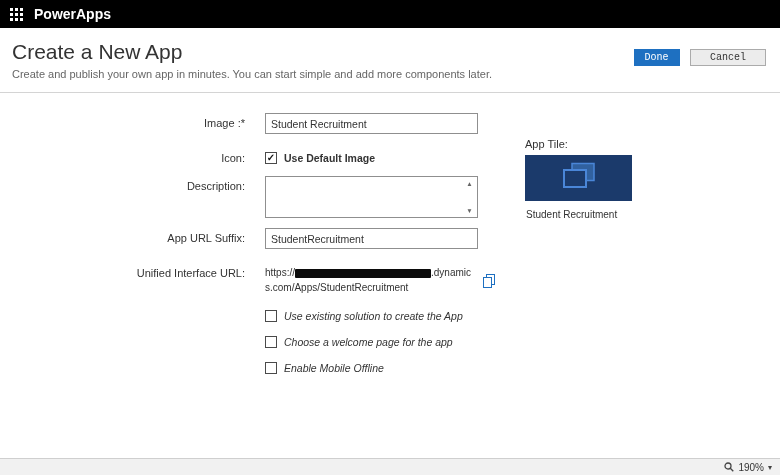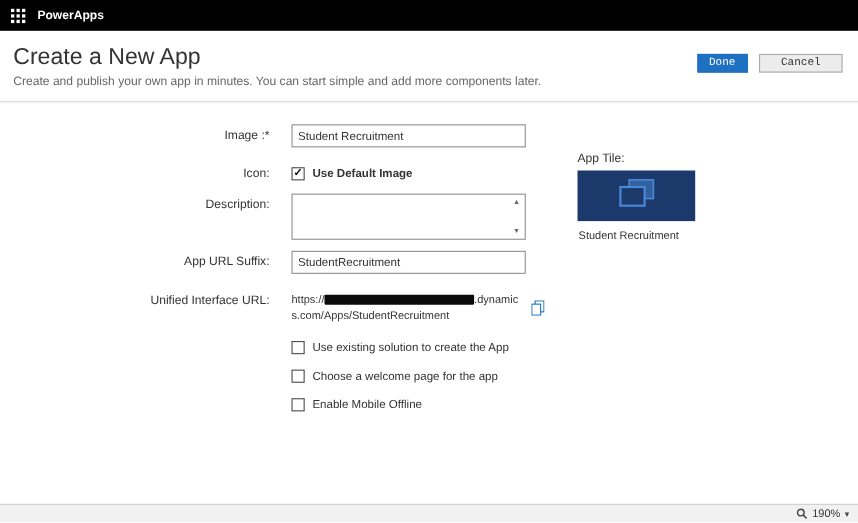--- a/index.html
+++ b/index.html
@@ -8,21 +8,21 @@
     width:780px; height:475px;
     font-family:"Liberation Sans", sans-serif;
     background:#fff; position:relative; overflow:hidden;
     color:#333;
   }
   
   .topbar { height:28px; background:#000; display:flex; align-items:center; }
   .waffle { width:32px; height:28px; display:flex; align-items:center; justify-content:center; cursor:pointer; }
   .waffle-grid { display:grid; grid-template-columns:repeat(3,3px); grid-gap:2px; }
   .waffle-grid i { width:3px; height:3px; background:#fff; display:block; }
-  .appname { color:#fff; font-size:11px; font-weight:600; margin-left:2px; }
+  .appname { color:#fff; font-size:14px; font-weight:600; margin-left:2px; }
 
   
   .header { position:relative; padding:12px 12px 12px; border-bottom:1px solid #d4d4d4; }
   .page-title { margin:0; font-size:21px; font-weight:300; color:#333; }
   .page-subtitle { margin:4px 0 0; font-size:11px; color:#666; }
   .header-buttons { position:absolute; top:18px; right:14px; white-space:nowrap; }
   .btn { font-family:Liberation Mono, monospace; font-size:10px; padding:2px 10px; cursor:pointer; }
   .btn-done { background:#1e70c1; border:1px solid #1e70c1; color:#fff; }
   .btn-cancel { background:#ececec; border:1px solid #ababab; color:#333; margin-left:6px; padding:2px 19px; }
 
@@ -39,21 +39,21 @@
   .scrollcol { position:absolute; top:1px; right:1px; bottom:1px; width:13px; display:flex; flex-direction:column; justify-content:space-between; align-items:center; padding:2px 0; color:#666; font-size:6.5px; }
   .row.iconrow { margin-bottom:12px; }
   .chkrow { display:flex; align-items:center; padding-top:3px; }
   .chk { width:12px; height:12px; border:1px solid #4a4a4a; background:#fff; display:inline-flex; align-items:center; justify-content:center; font-size:10px; line-height:1; font-weight:bold; color:#111; margin-right:7px; flex:none; cursor:pointer; }
   .chk-label { font-size:10.5px; color:#333; }
   .chk-label.bold { font-weight:700; }
   .url { width:213px; font-size:10px; line-height:1.5; word-break:break-all; position:relative; color:#333; padding-top:2px; }
   .redact { display:inline-block; width:136px; height:9px; background:#0b0b0b; vertical-align:middle; border-radius:1px; }
   .copy-icon { position:absolute; right:-17px; bottom:3px; cursor:pointer; }
   .row.url-row { margin-bottom:12px; }
-  .row.opt { margin-bottom:11px; }
+  .row.opt { margin-bottom:11px;font-style:italic; }
 
   
   .tile-col { position:absolute; left:525px; top:45px; }
   .tile-label { font-size:11px; color:#333; margin-bottom:5px; }
   .tile-card { width:107px; background:#fff; padding-bottom:48px; }
   .tile-image { width:107px; height:46px; background:#1b3a6b; display:flex; align-items:center; justify-content:center; }
   .tile-name { font-size:10px; color:#333; padding:8px 2px 0 1px; }
 
   
   .statusbar { position:absolute; left:0; right:0; bottom:0; height:17px; background:#f1f1f1; border-top:1px solid #cfcfcf; display:flex; justify-content:flex-end; padding:0 8px; }

